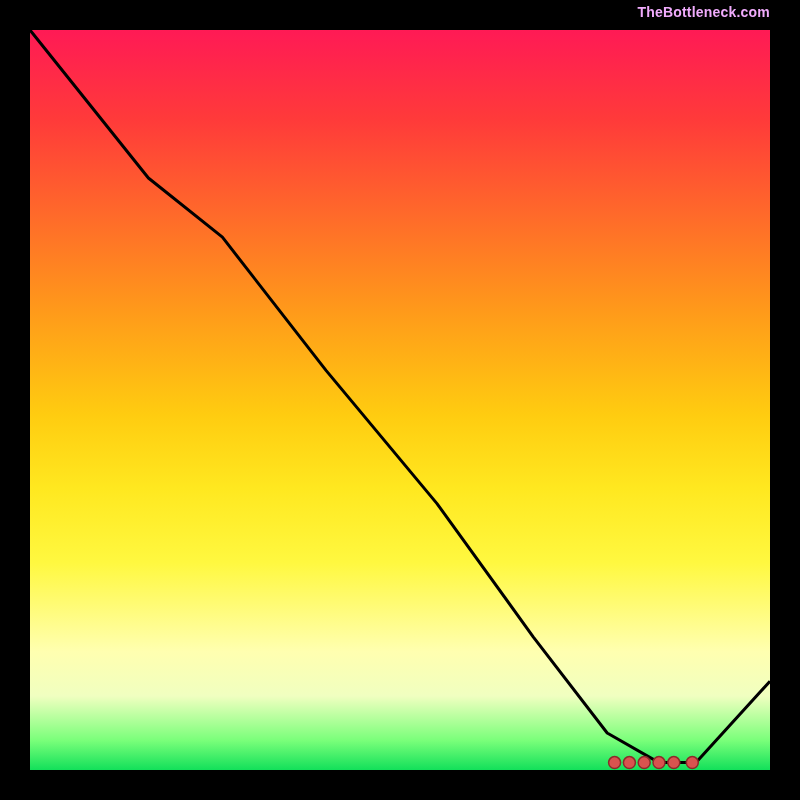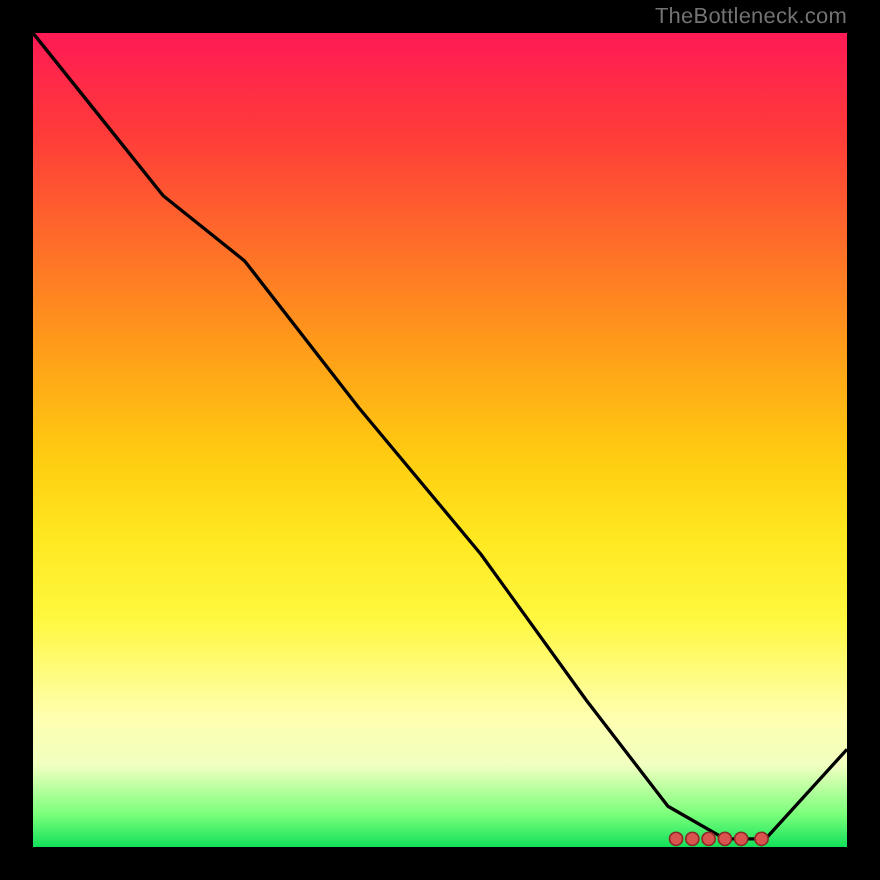--- a/index.html
+++ b/index.html
@@ -41,23 +41,23 @@
     position: absolute;
     left: 0;
     top: 0;
     width: 740px;
     height: 740px;
   }
   .watermark {
     position: absolute;
     top: 4px;
     right: 30px;
-    color: #737373;
-    font-size: 20px;
-    font-weight: 400;
+    color: #f0abfc;
+    font-size: 14px;
+    font-weight: 700;
     letter-spacing: 0.2px;
   }
 </style>
 </head>
 <body>
 
 <div class="frame">
 
   <div class="watermark">TheBottleneck.com</div>
 

